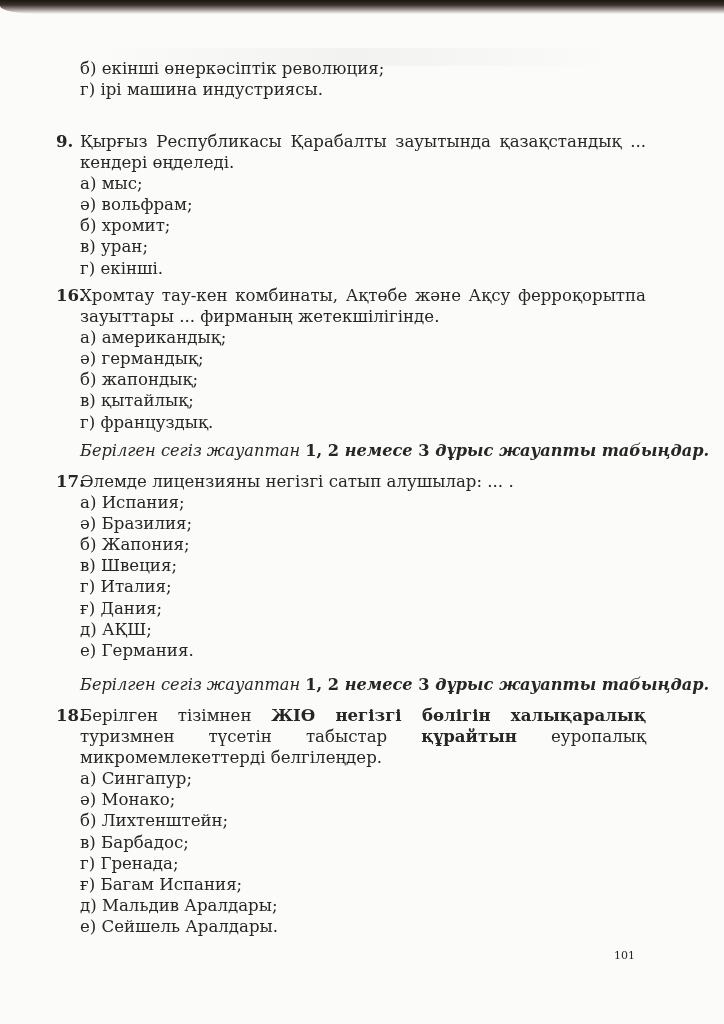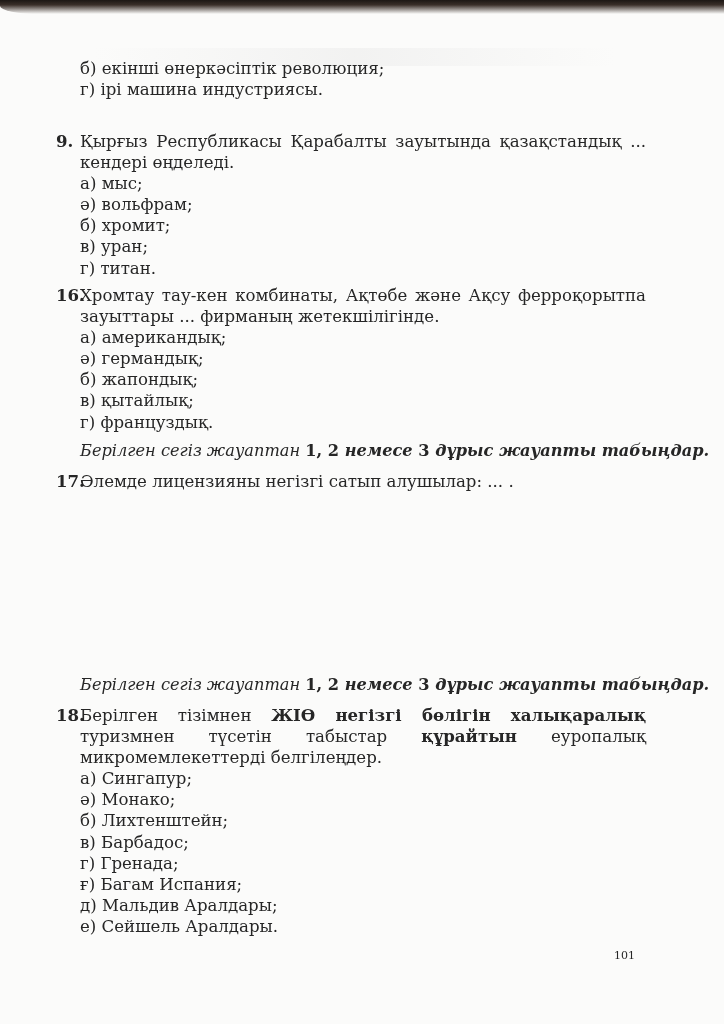--- a/index.html
+++ b/index.html
@@ -51,21 +51,21 @@
   </div>
 
   <div class="q" style="top:131px;">
     <span class="num">9.</span>
     <div class="stem">Қырғыз Республикасы Қарабалты зауытында қазақстандық ... кендері өңделеді.</div>
     <div class="opts">
       <div class="opt">а) мыс;</div>
       <div class="opt">ә) вольфрам;</div>
       <div class="opt">б) хромит;</div>
       <div class="opt">в) уран;</div>
-      <div class="opt">г) титан.</div>
+      <div class="opt">г) екінші.</div>
     </div>
   </div>
 
   <div class="q" style="top:285px;">
     <span class="num">16.</span>
     <div class="stem">Хромтау тау-кен комбинаты, Ақтөбе және Ақсу ферроқорытпа зауыттары ... фирманың жетекшілігінде.</div>
     <div class="opts">
       <div class="opt">а) американдық;</div>
       <div class="opt">ә) германдық;</div>
       <div class="opt">б) жапондық;</div>
@@ -74,20 +74,30 @@
     </div>
   </div>
 
   <div class="instr" style="top:440px;">
     <span>Берілген сегіз жауаптан </span><b>1, 2</b><span class="bi"> немесе </span><b>3</b><span class="bi"> дұрыс жауапты табыңдар.</span>
   </div>
 
   <div class="q" style="top:471px;">
     <span class="num">17.</span>
     <div class="stem">Әлемде лицензияны негізгі сатып алушылар: ... .</div>
+    <div class="opts">
+      <div class="opt">а) Испания;</div>
+      <div class="opt">ә) Бразилия;</div>
+      <div class="opt">б) Жапония;</div>
+      <div class="opt">в) Швеция;</div>
+      <div class="opt">г) Италия;</div>
+      <div class="opt">ғ) Дания;</div>
+      <div class="opt">д) АҚШ;</div>
+      <div class="opt">е) Германия.</div>
+    </div>
   </div>
 
   <div class="instr" style="top:674px;">
     <span>Берілген сегіз жауаптан </span><b>1, 2</b><span class="bi"> немесе </span><b>3</b><span class="bi"> дұрыс жауапты табыңдар.</span>
   </div>
 
   <div class="q" style="top:705px;">
     <span class="num">18.</span>
     <div class="stem"><span>Берілген тізімнен </span><span class="bold">ЖІӨ негізгі бөлігін халықаралық</span><span> туризмнен түсетін табыстар </span><span class="bold">құрайтын</span><span> еуропалық микромемлекеттерді белгілеңдер.</span></div>
     <div class="opts">

